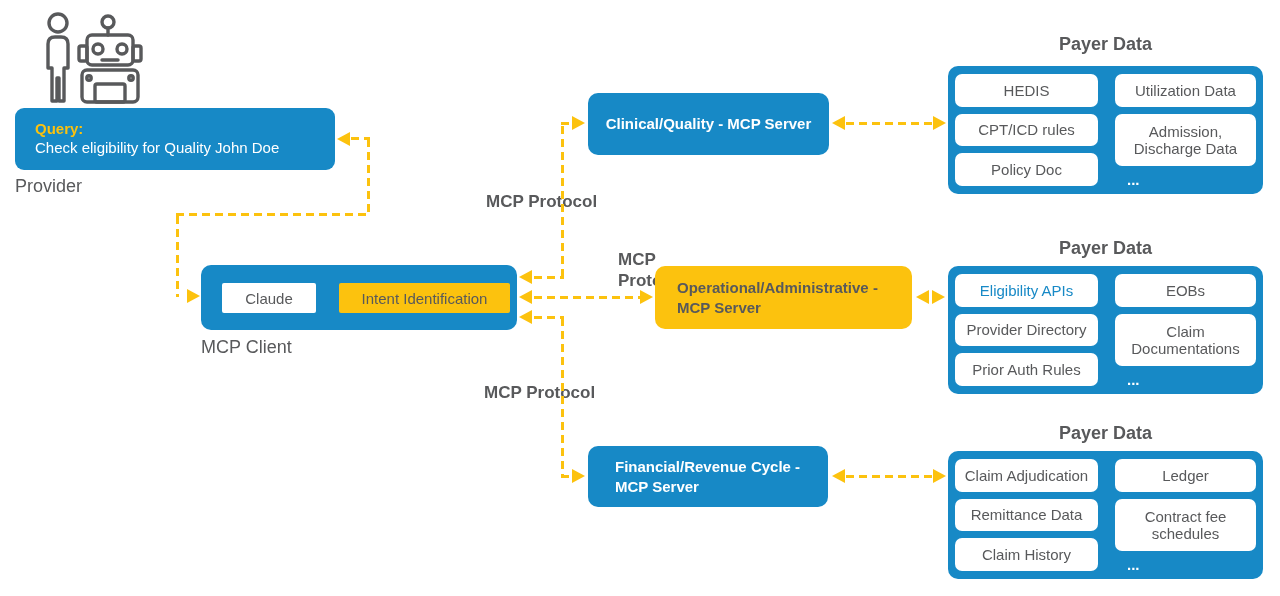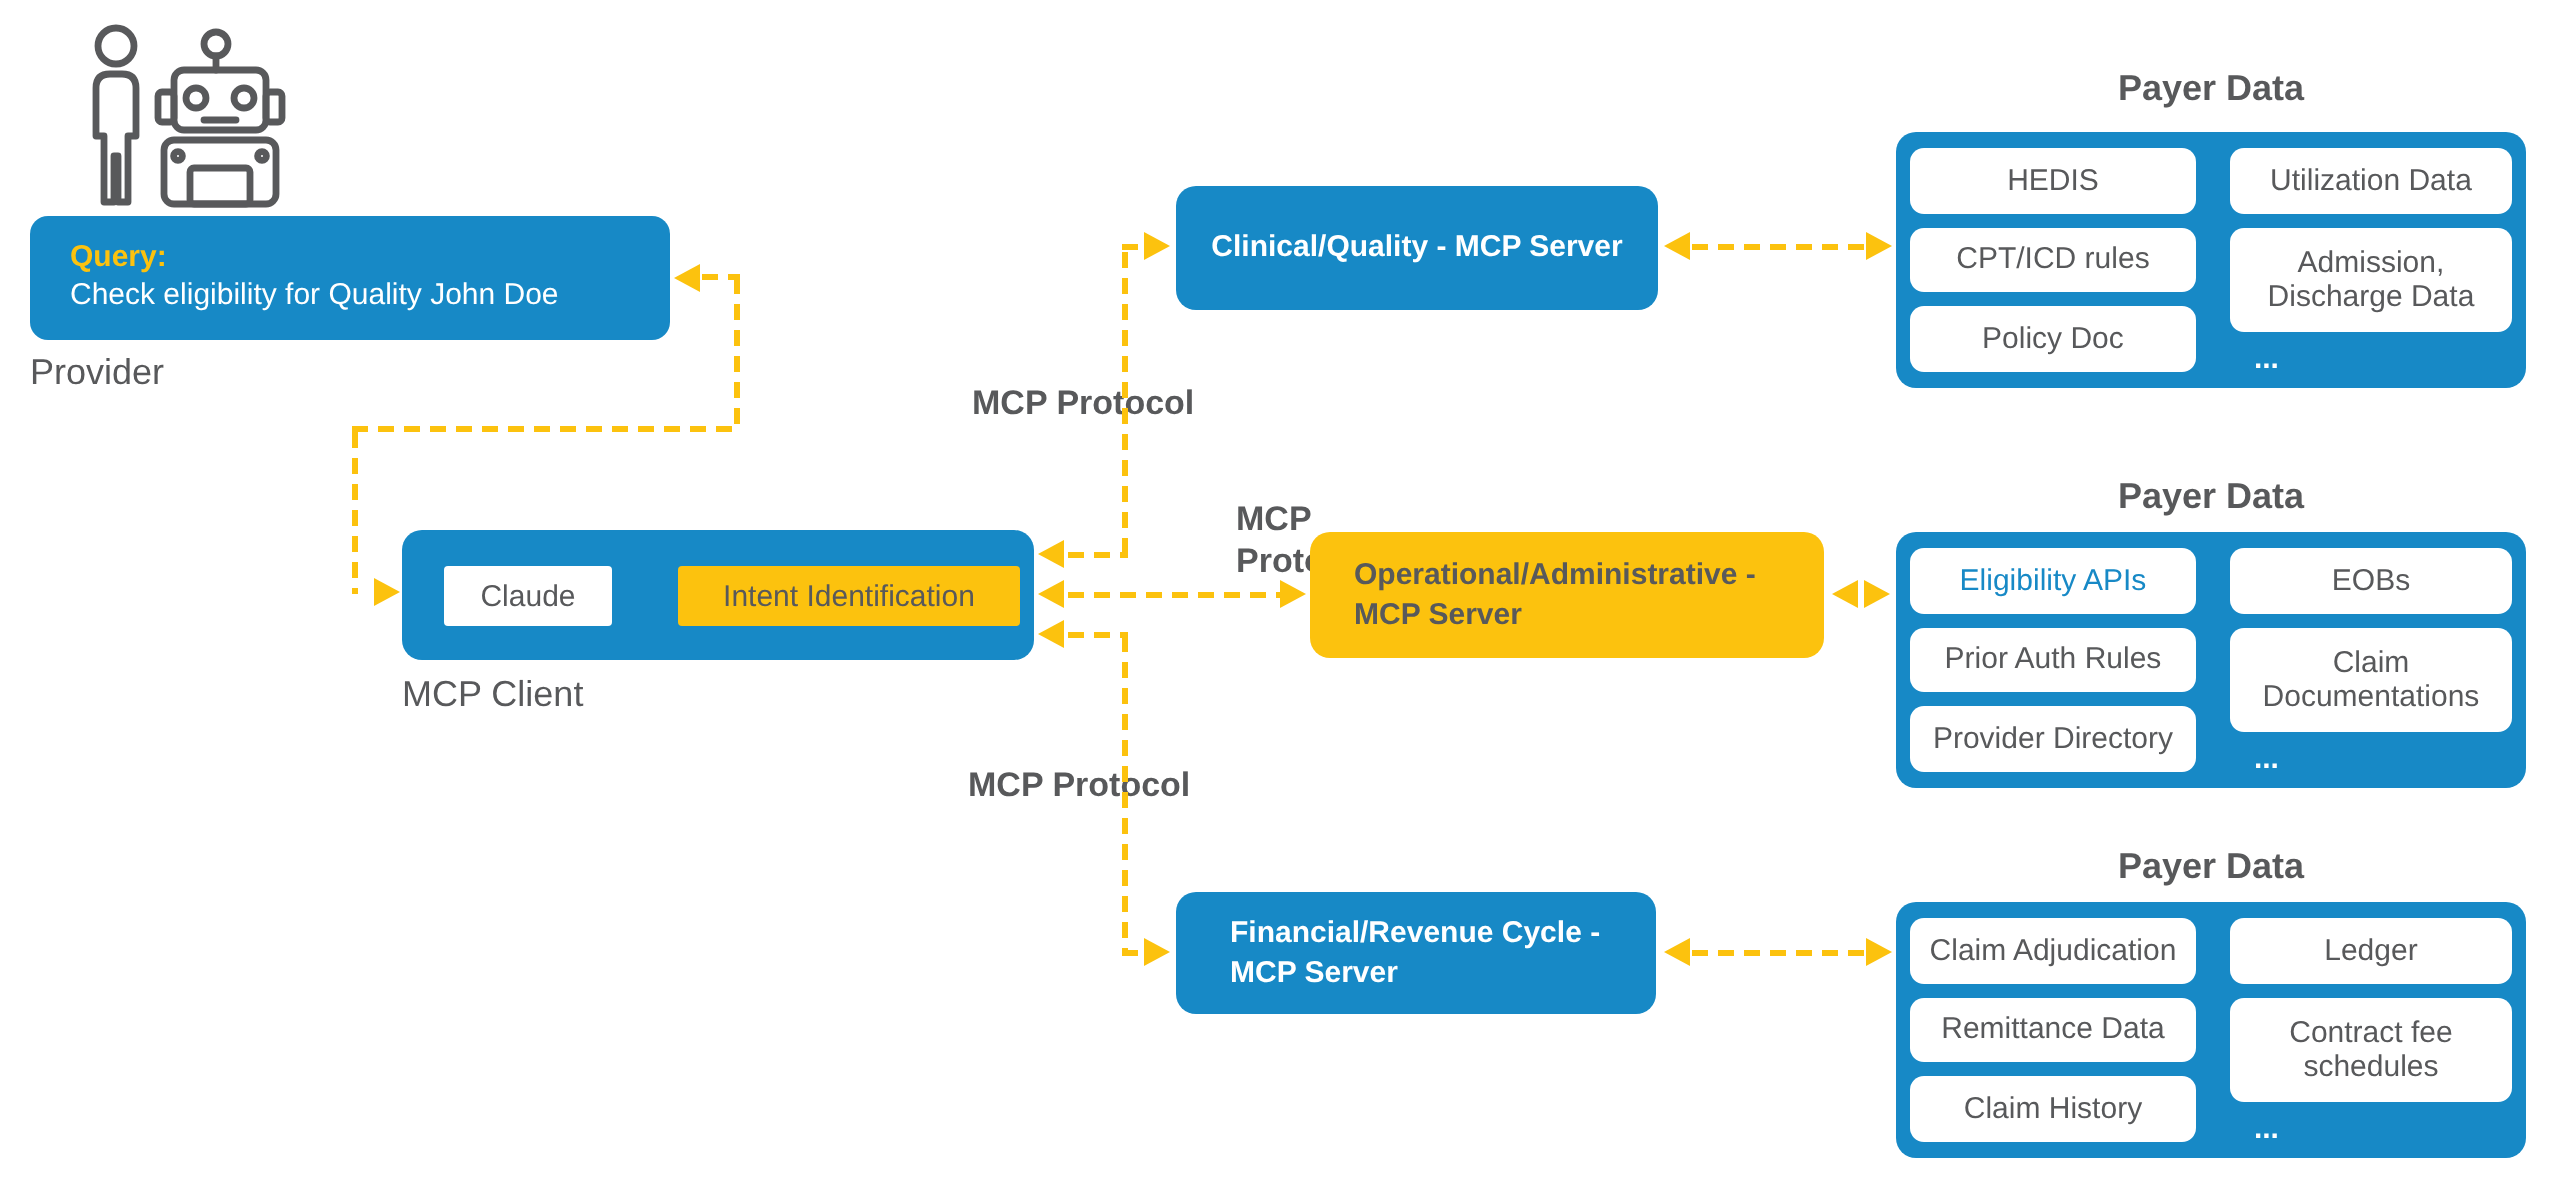--- a/index.html
+++ b/index.html
@@ -19,21 +19,21 @@
   .query-label{color:var(--yellow);font-weight:bold;font-size:15px;line-height:1.25;}
   .query-text{color:#fff;font-size:15px;line-height:1.25;}
 
   .caption{position:absolute;font-weight:normal;font-size:18px;color:var(--gray);text-align:left;}
   .provider-caption{left:15px;top:176px;width:320px;}
   .client-caption{left:201px;top:337px;width:316px;}
 
   .client-box{left:201px;top:265px;width:316px;height:65px;}
   .inner-chip{position:absolute;height:30px;top:18px;display:flex;align-items:center;justify-content:center;
     font-size:15px;color:var(--gray);border-radius:2px;}
-  .claude-chip{left:21px;width:84px;background:#fff;}
+  .claude-chip{left:21px;width:94px;background:#fff;}
   .intent-chip{left:138px;width:171px;background:var(--yellow);}
 
   .server{position:absolute;border-radius:10px;font-size:15px;font-weight:bold;line-height:1.3;
     display:flex;flex-direction:column;justify-content:center;}
   .server-clinical{left:588px;top:93px;width:241px;height:62px;background:var(--blue);color:#fff;
     align-items:center;text-align:center;padding:16px 6px;}
   .server-operational{left:655px;top:266px;width:257px;height:63px;background:var(--yellow);color:var(--gray);
     padding-left:22px;padding-right:8px;}
   .server-financial{left:588px;top:446px;width:240px;height:61px;background:var(--blue);color:#fff;
     padding-left:27px;padding-right:8px;}
@@ -123,22 +123,22 @@
       <div class="chip">Utilization Data</div>
       <div class="chip tall">Admission, Discharge Data</div>
       <div class="more">...</div>
     </div>
   </div>
 
   <div class="payer-title" style="top:238px;">Payer Data</div>
   <div class="payer-box" style="top:266px;">
     <div class="pcol pcol-left">
       <div class="chip link">Eligibility APIs</div>
+      <div class="chip">Provider Directory</div>
       <div class="chip">Prior Auth Rules</div>
-      <div class="chip">Provider Directory</div>
     </div>
     <div class="pcol pcol-right">
       <div class="chip">EOBs</div>
       <div class="chip tall">Claim Documentations</div>
       <div class="more">...</div>
     </div>
   </div>
 
   <div class="payer-title" style="top:423px;">Payer Data</div>
   <div class="payer-box" style="top:451px;">

